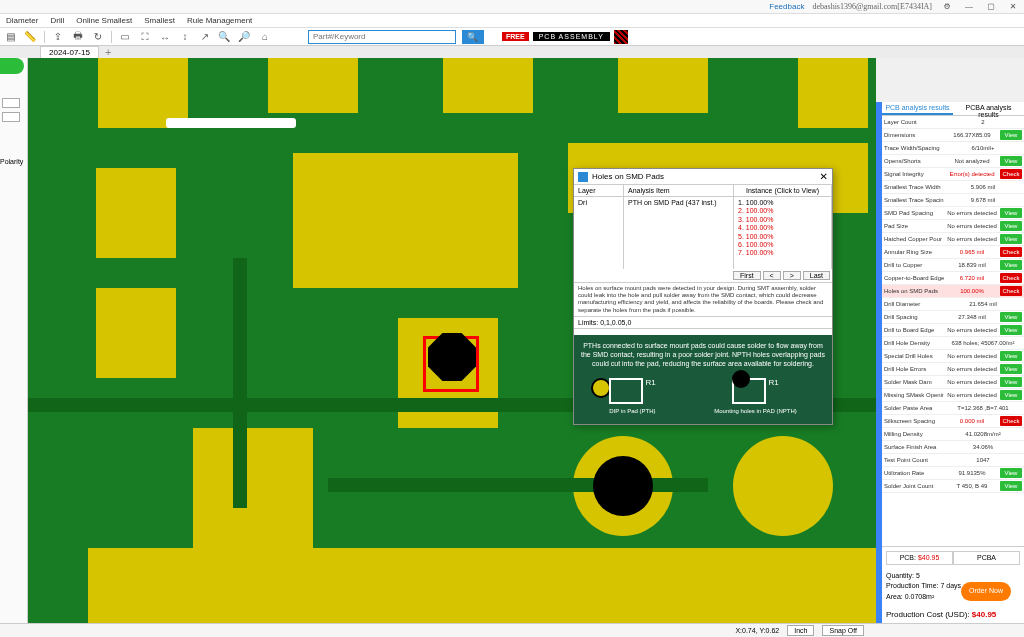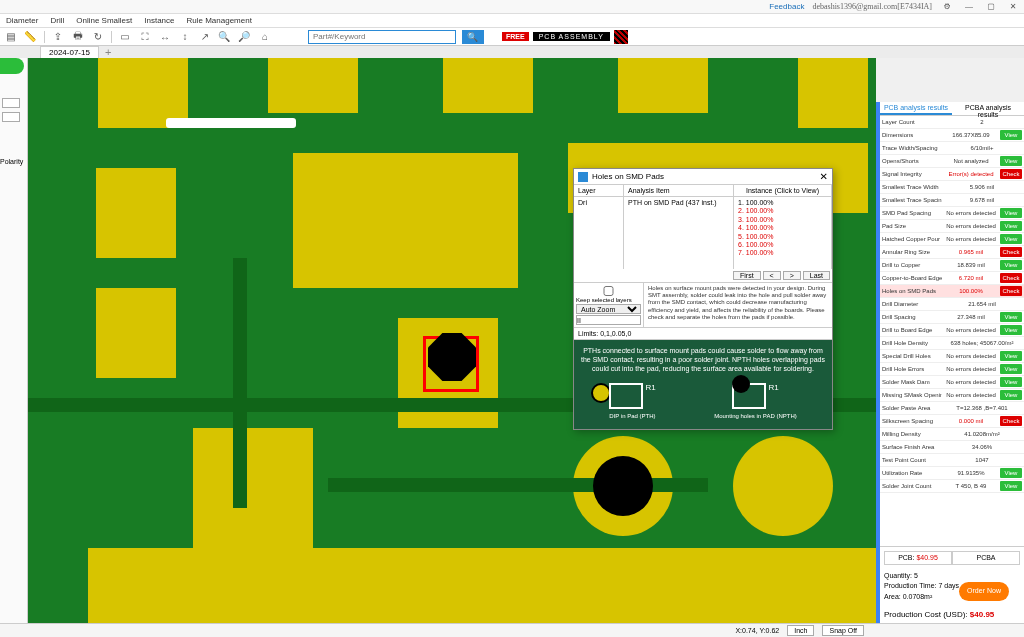--- a/index.html
+++ b/index.html
@@ -54,28 +54,28 @@
 .instance-list div { color: #d00; font-size: 7px; line-height: 1.2; }
 .instance-list div:first-child { color: #000; }
 .dialog-nav { display: flex; justify-content: flex-end; gap: 2px; padding: 2px; border-bottom: 1px solid #ccc; }
 .dialog-nav button { font-size: 7px; padding: 0 6px; border: 1px solid #aaa; background: #f5f5f5; }
 .dialog-opts { display: flex; border-bottom: 1px solid #ccc; }
 .dialog-opts-left { width: 70px; border-right: 1px solid #ccc; padding: 2px; }
 .dialog-opts-left label { font-size: 6px; display: block; }
 .dialog-opts-left select, .dialog-opts-left input { width: 100%; font-size: 7px; border: 1px solid #aaa; margin-top: 1px; height: 10px; }
 .dialog-desc { flex: 1; padding: 2px 4px; font-size: 6px; line-height: 1.2; color: #333; }
 .dialog-limits { padding: 2px 4px; font-size: 7px; border-bottom: 1px solid #ccc; }
-.dialog-illus { background: #1a5a3a; color: #fff; padding: 6px; }
+.dialog-illus { background: #1a5a3a; color: #fff; padding: 6px; margin-top: 6px; }
 .dialog-illus-text { font-size: 7px; line-height: 1.3; text-align: center; margin-bottom: 6px; }
 .dialog-illus-pads { display: flex; justify-content: space-around; align-items: center; height: 44px; }
 .illus-pad { position: relative; text-align: center; }
 .illus-rect { width: 34px; height: 26px; border: 2px solid #fff; display: inline-block; position: relative; }
 .illus-label { font-size: 6px; margin-top: 2px; color: #fff; }
 
-.rightpanel { width: 148px; background: #fff; border-left: 4px solid #3b82f6; display: flex; flex-direction: column; margin-top: 44px; }
+.rightpanel { width: 148px; background: #fff; border-left: 6px solid #3b82f6; display: flex; flex-direction: column; margin-top: 44px; }
 .rtabs { display: flex; height: 14px; border-bottom: 1px solid #ccc; font-size: 7px; }
 .rtab { flex: 1; text-align: center; padding: 2px; cursor: pointer; }
 .rtab.active { color: #2a8ad6; border-bottom: 2px solid #2a8ad6; }
 .results { flex: 1; overflow: hidden; }
 .result-row { display: flex; align-items: center; height: 13px; border-bottom: 1px solid #eee; font-size: 6px; padding: 0 2px; }
 .result-row .rlabel { width: 60px; color: #333; overflow: hidden; white-space: nowrap; }
 .result-row .rvalue { flex: 1; text-align: center; color: #333; overflow: hidden; white-space: nowrap; }
 .result-row .rvalue.red { color: #d00; }
 .result-row .rbtn { width: 22px; height: 10px; color: #fff; font-size: 6px; display: flex; align-items: center; justify-content: center; border-radius: 1px; }
 .result-row .rbtn.view { background: #2bbd3a; }
@@ -104,21 +104,21 @@
   <span class="winbtn">⚙</span>
   <span class="winbtn">—</span>
   <span class="winbtn">▢</span>
   <span class="winbtn">✕</span>
 </div>
 
 <div class="menubar">
   <span>Diameter</span>
   <span>Drill</span>
   <span>Online Smallest</span>
-  <span>Instance</span>
+  <span>Smallest</span>
   <span>Rule Management</span>
 </div>
 
 <div class="toolbar">
   <span class="toolicon">▤</span>
   <span class="toolicon">📏</span>
   <span style="width:1px;height:12px;background:#ccc"></span>
   <span class="toolicon">⇪</span>
   <span class="toolicon">🖶</span>
   <span class="toolicon">↻</span>
@@ -208,25 +208,20 @@
           <div>7. 100.00%</div>
         </div>
       </div>
       <div class="dialog-nav">
         <button>First</button>
         <button>&lt;</button>
         <button>&gt;</button>
         <button>Last</button>
       </div>
       <div class="dialog-opts">
-        <div class="dialog-opts-left">
-          <label><input type="checkbox" style=""> <span>Keep selected layers</span></label>
-          <select><option>Auto Zoom</option></select>
-          <input value="II" style="">
-        </div>
         <div class="dialog-desc">Holes on surface mount pads were detected in your design. During SMT assembly, solder could leak into the hole and pull solder away from the SMD contact, which could decrease manufacturing efficiency and yield, and affects the reliability of the boards. Please check and separate the holes from the pads if possible.</div>
       </div>
       <div class="dialog-limits">Limits: 0,1,0.05,0</div>
       <div class="dialog-illus">
         <div class="dialog-illus-text">PTHs connected to surface mount pads could cause solder to flow away from the SMD contact, resulting in a poor solder joint. NPTH holes overlapping pads could cut into the pad, reducing the surface area available for soldering.</div>
         <div class="dialog-illus-pads">
           <div class="illus-pad">
             <span style="position:absolute;left:-18px;top:0;width:20px;height:20px;background:#d7c400;border-radius:50%;border:2px solid #000"></span>
             <span class="illus-rect"></span>
             <span style="color:#fff;font-size:8px;vertical-align:top">R1</span>

